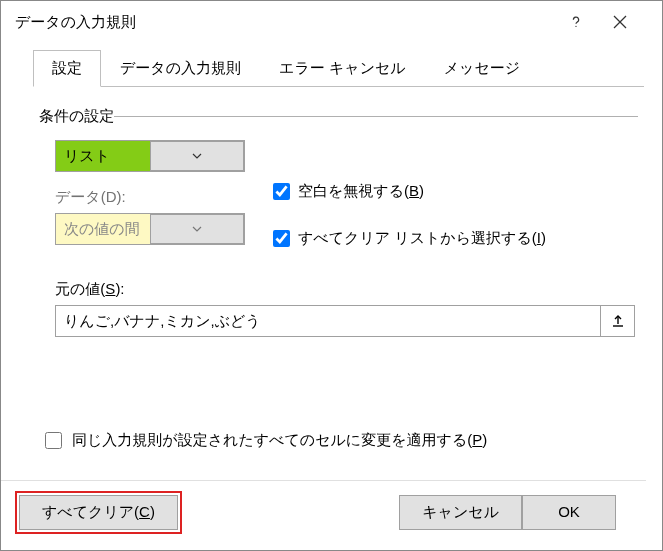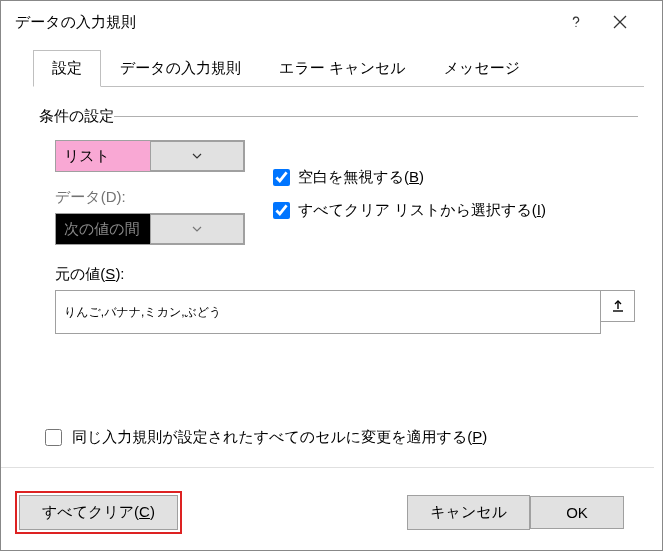--- a/index.html
+++ b/index.html
@@ -11,33 +11,33 @@
 .content { padding: 6px 18px 10px 32px; }
 .tabs { display: flex; border-bottom: 1px solid #bfbfbf; }
 .tab { padding: 8px 18px; border: 1px solid transparent; position: relative; top: 1px; cursor: default; }
 .tab.active { border: 1px solid #bfbfbf; border-bottom: 1px solid #fff; background: #fff; }
 .tabbody { padding: 20px 6px 6px 6px; }
 .fieldset-title { display: flex; align-items: center; margin-bottom: 14px; }
 .fieldset-title .line { flex: 1; height: 1px; background: #b0b0b0; }
 .row { display: flex; align-items: flex-start; gap: 28px; margin-left: 16px; }
 .col { display: flex; flex-direction: column; }
 .lbl { margin-bottom: 6px; }
-.combo { width: 190px; height: 32px; display: flex; border: 1px solid #a0a0a0; background: #f9a8d4; }
-.combo.disabled { background: #000000; color: #888; }
+.combo { width: 190px; height: 32px; display: flex; border: 1px solid #a0a0a0; background: #84cc16; }
+.combo.disabled { background: #fef9c3; color: #888; }
 .combo .val { flex: 1; padding: 4px 8px; display: flex; align-items: center; }
 .combo .btn { width: 26px; border-left: 1px solid #a0a0a0; background: #e1e1e1; display: flex; align-items: center; justify-content: center; }
 .combo .btn svg { width: 10px; height: 10px; }
-.cbrow { display: flex; align-items: center; gap: 8px; margin-bottom: 12px; margin-top: 2px; }
+.cbrow { display: flex; align-items: center; gap: 8px; margin-bottom: 12px; margin-top: 16px; }
 .cbrow input[type=checkbox], .cbrow2 input[type=checkbox] { width: 17px; height: 17px; }
 .srcgroup { margin: 20px 0 0 16px; }
 .srcfield { display: flex; margin-top: 6px; width: 580px; }
-.srcfield input { flex: 1; height: 44px; border: 1px solid #a0a0a0; padding: 0 8px; font-size: 12px; }
+.srcfield input { flex: 1; height: 32px; border: 1px solid #a0a0a0; padding: 0 8px; font-size: 15px; }
 .srcfield .refbtn { width: 34px; height: 32px; border: 1px solid #a0a0a0; border-left: none; background: #fff; display: flex; align-items: center; justify-content: center; }
 .cbrow2 { display: flex; align-items: center; gap: 10px; margin: 94px 0 0 6px; }
-.footer { position: absolute; left: 0; right: 8px; bottom: 0; padding: 27px 18px 20px 18px; display: flex; align-items: center; border-top: 1px solid #e0e0e0; }
+.footer { position: absolute; left: 0; right: 16px; bottom: 0; padding: 14px 18px 20px 18px; display: flex; border-top: 1px solid #e0e0e0; }
 .btn { padding: 7px 22px; border: 1px solid #a0a0a0; background: #e1e1e1; min-width: 94px; text-align: center; }
 .btn.hl { outline: 2px solid #d22; outline-offset: 2px; }
 .spacer { flex: 1; }
 u { text-decoration: underline; }
 .disabled-text { color: #737373; }
 </style>
 </head>
 <body>
 
 <div class="titlebar">

